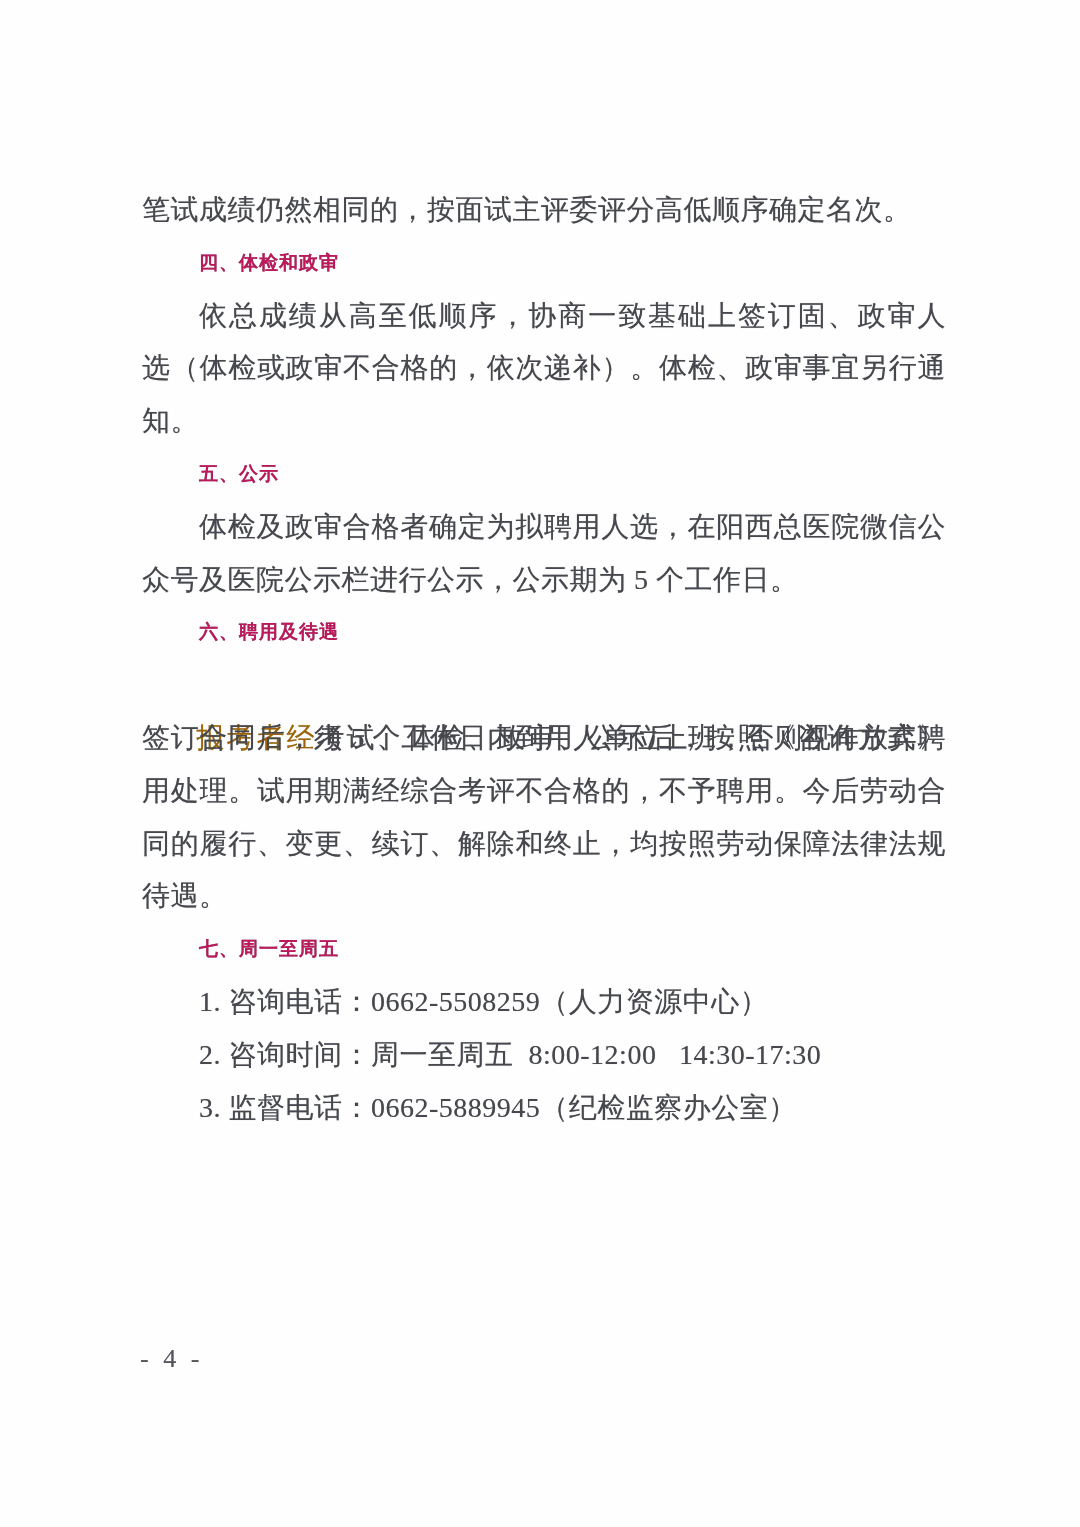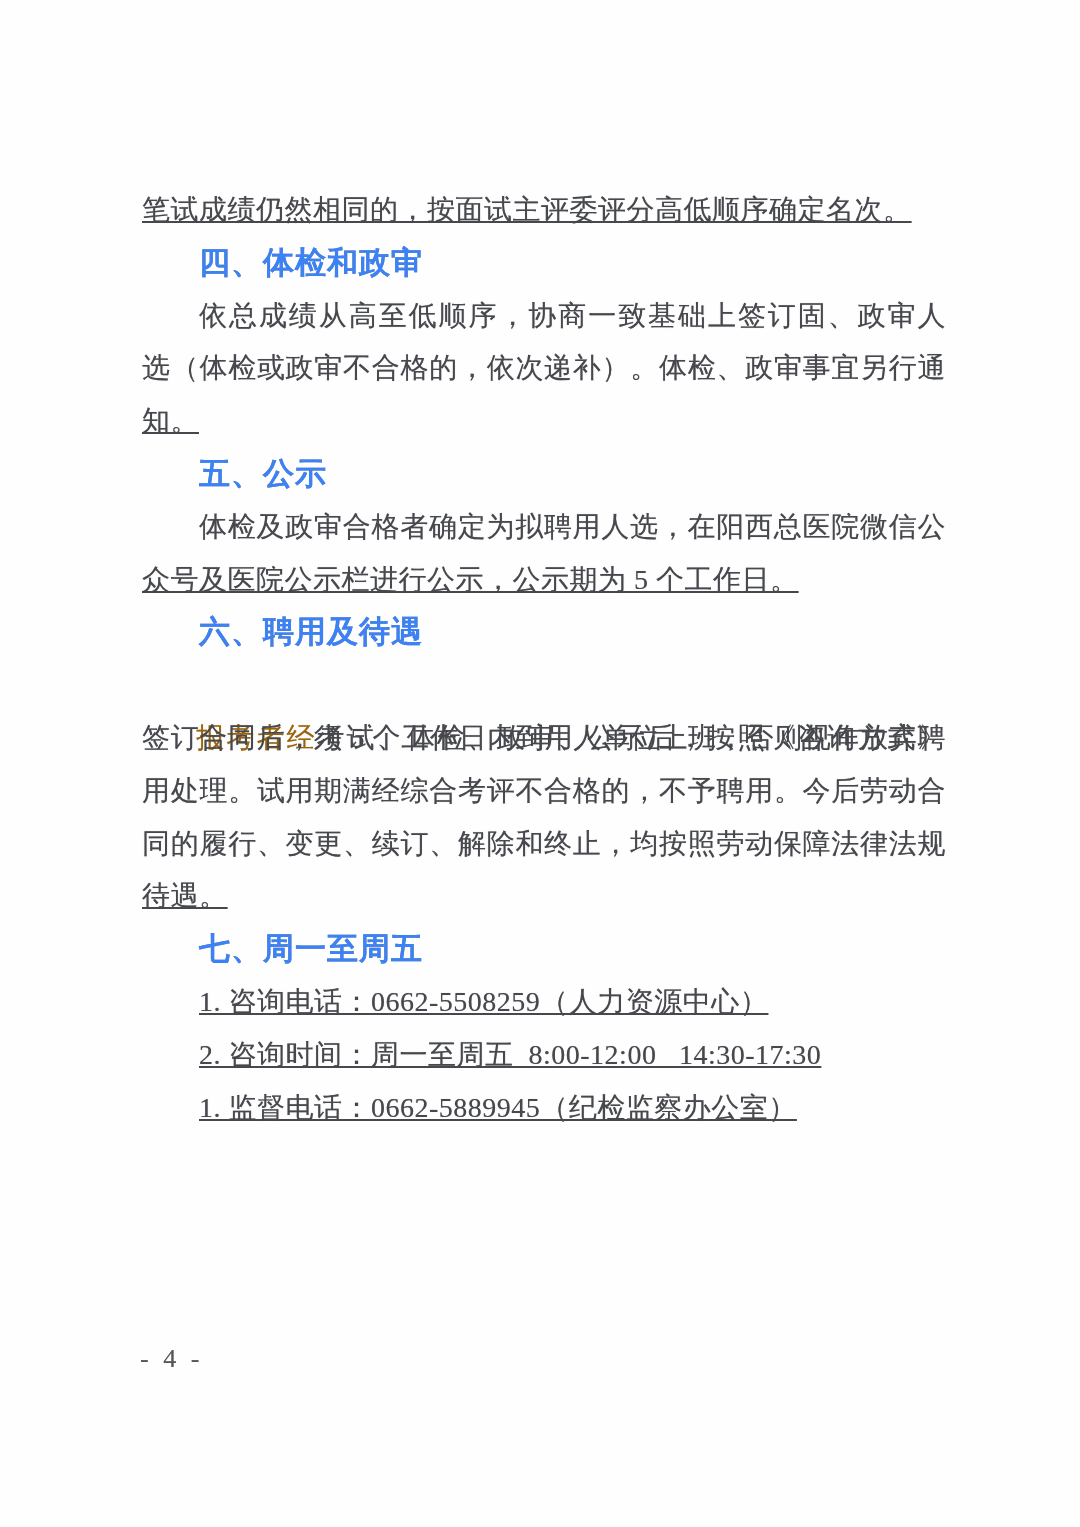--- a/index.html
+++ b/index.html
@@ -32,30 +32,29 @@
     overflow: visible;
   }
   .just {
     text-align: justify;
     text-align-last: justify;
     text-justify: inter-character;
   }
   .left {
     text-align: left;
     text-align-last: left;
-    text-decoration: underline;
   }
   .indent {
     text-indent: 57px;
   }
   .heading {
     font-family: "Liberation Sans", "DejaVu Sans", sans-serif;
     font-weight: 700;
-    font-size: 31px;
-    color: #3b82f6;
+    font-size: 19px;
+    color: #be185d;
     letter-spacing: 1px;
     text-shadow: 0 0 0.5px rgba(48,51,56,0.6);
   }
   .green {
     color: #a16207;
     text-shadow: 0 0 0.7px rgba(87,154,116,0.5);
   }
   .footer {
     position: absolute;
     left: 140px;
@@ -94,19 +93,19 @@
     </div>
     <div class="ln just">签订合同后，须 5 个工作日内到用人单位上班，否则视作放弃聘</div>
     <div class="ln just">用处理。试用期满经综合考评不合格的，不予聘用。今后劳动合</div>
     <div class="ln just">同的履行、变更、续订、解除和终止，均按照劳动保障法律法规</div>
     <div class="ln left">待遇。</div>
 
     <div class="ln heading indent">七、周一至周五</div>
 
     <div class="ln left indent">1. 咨询电话：0662-5508259（人力资源中心）</div>
     <div class="ln left indent">2. 咨询时间：周一至周五  8:00-12:00   14:30-17:30</div>
-    <div class="ln left indent">1. 监督电话：0662-5889945（纪检监察办公室）</div>
+    <div class="ln left indent">3. 监督电话：0662-5889945（纪检监察办公室）</div>
 
 
   </div>
 
   <div class="footer">- 4 -</div>
 </div>
 
 </body></html>

